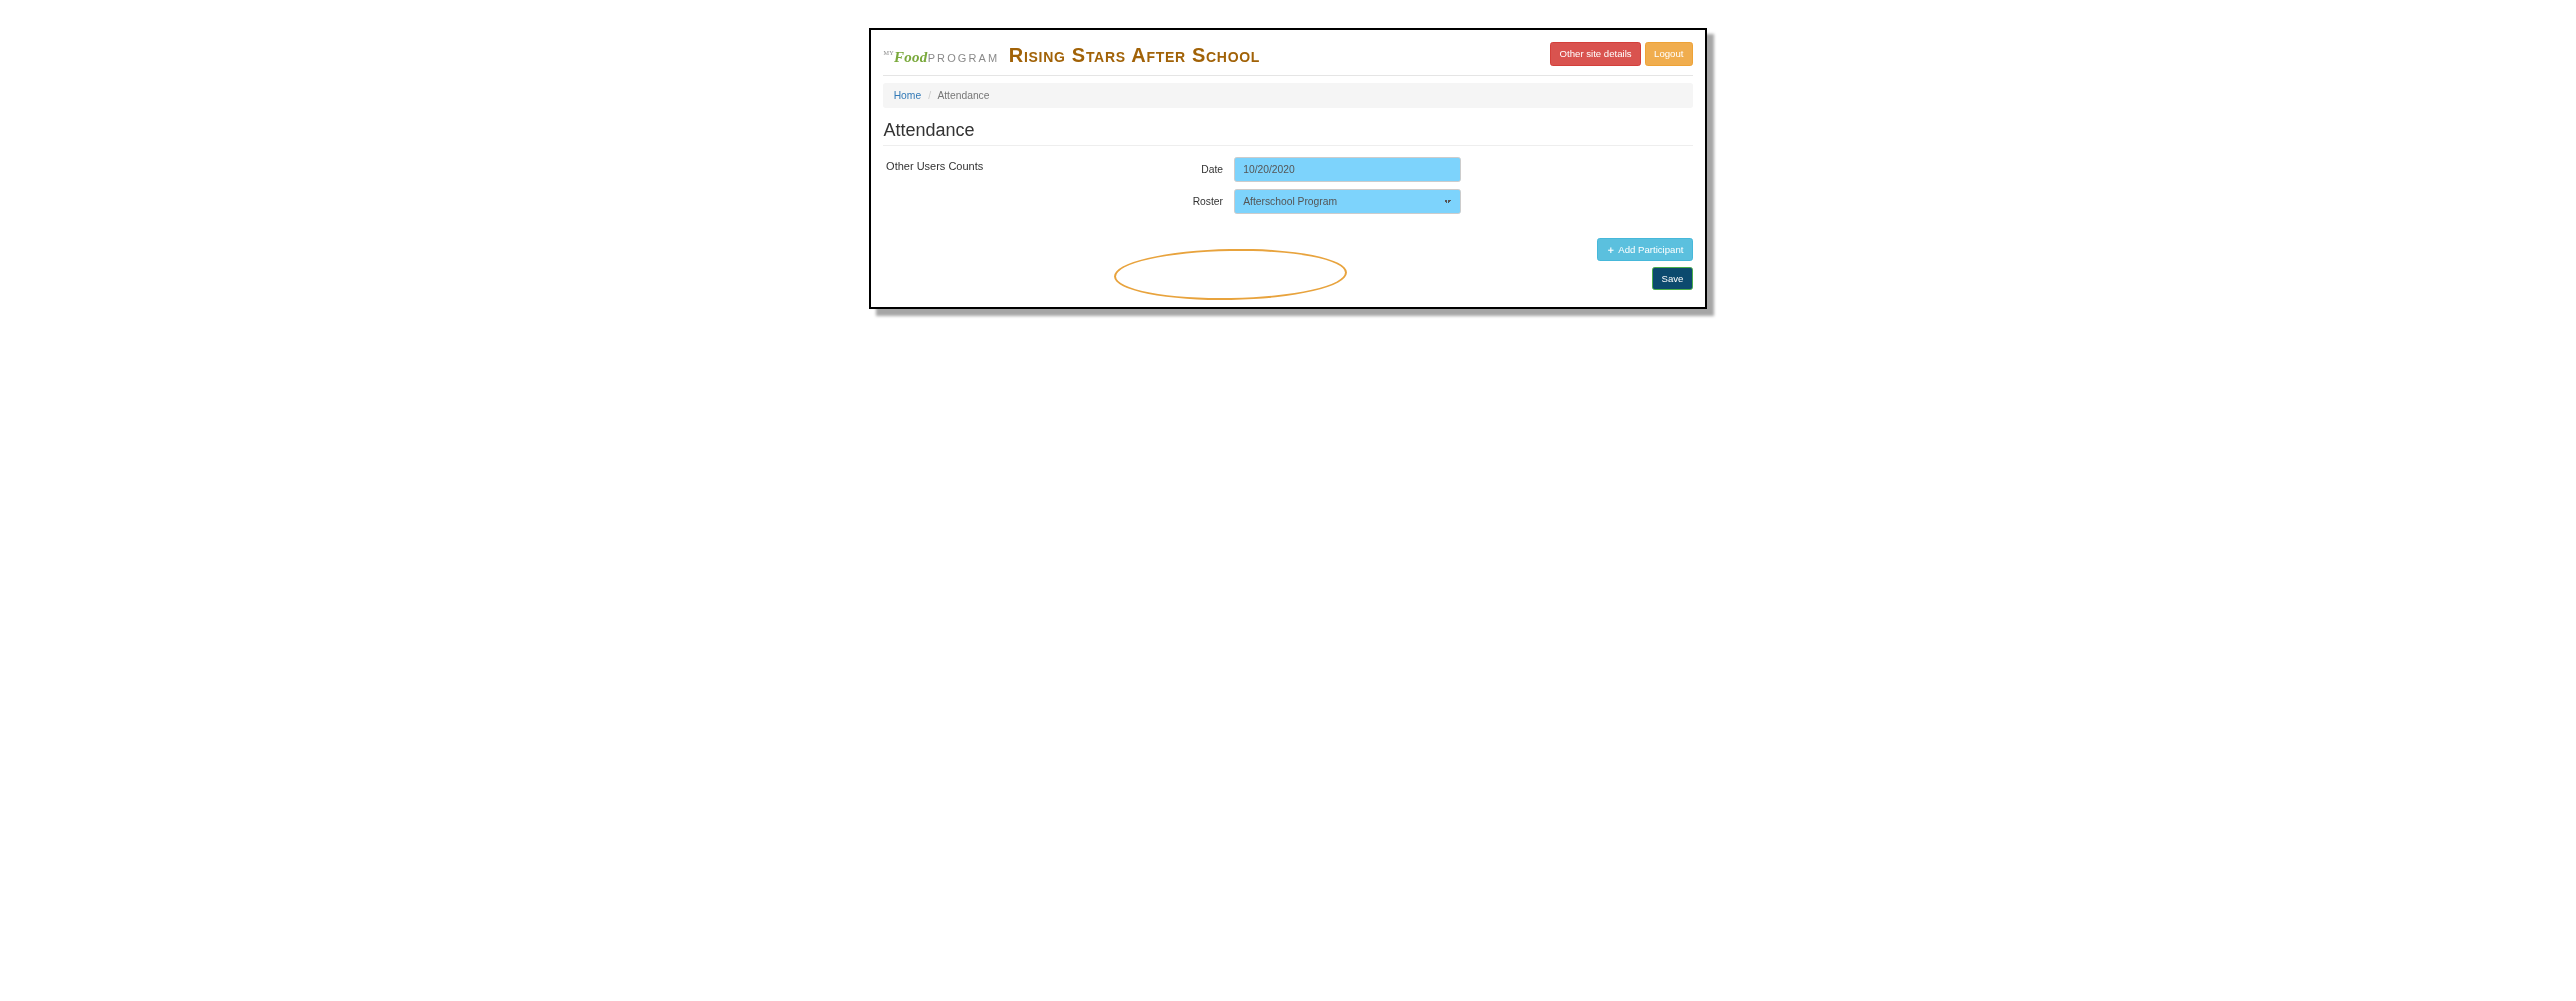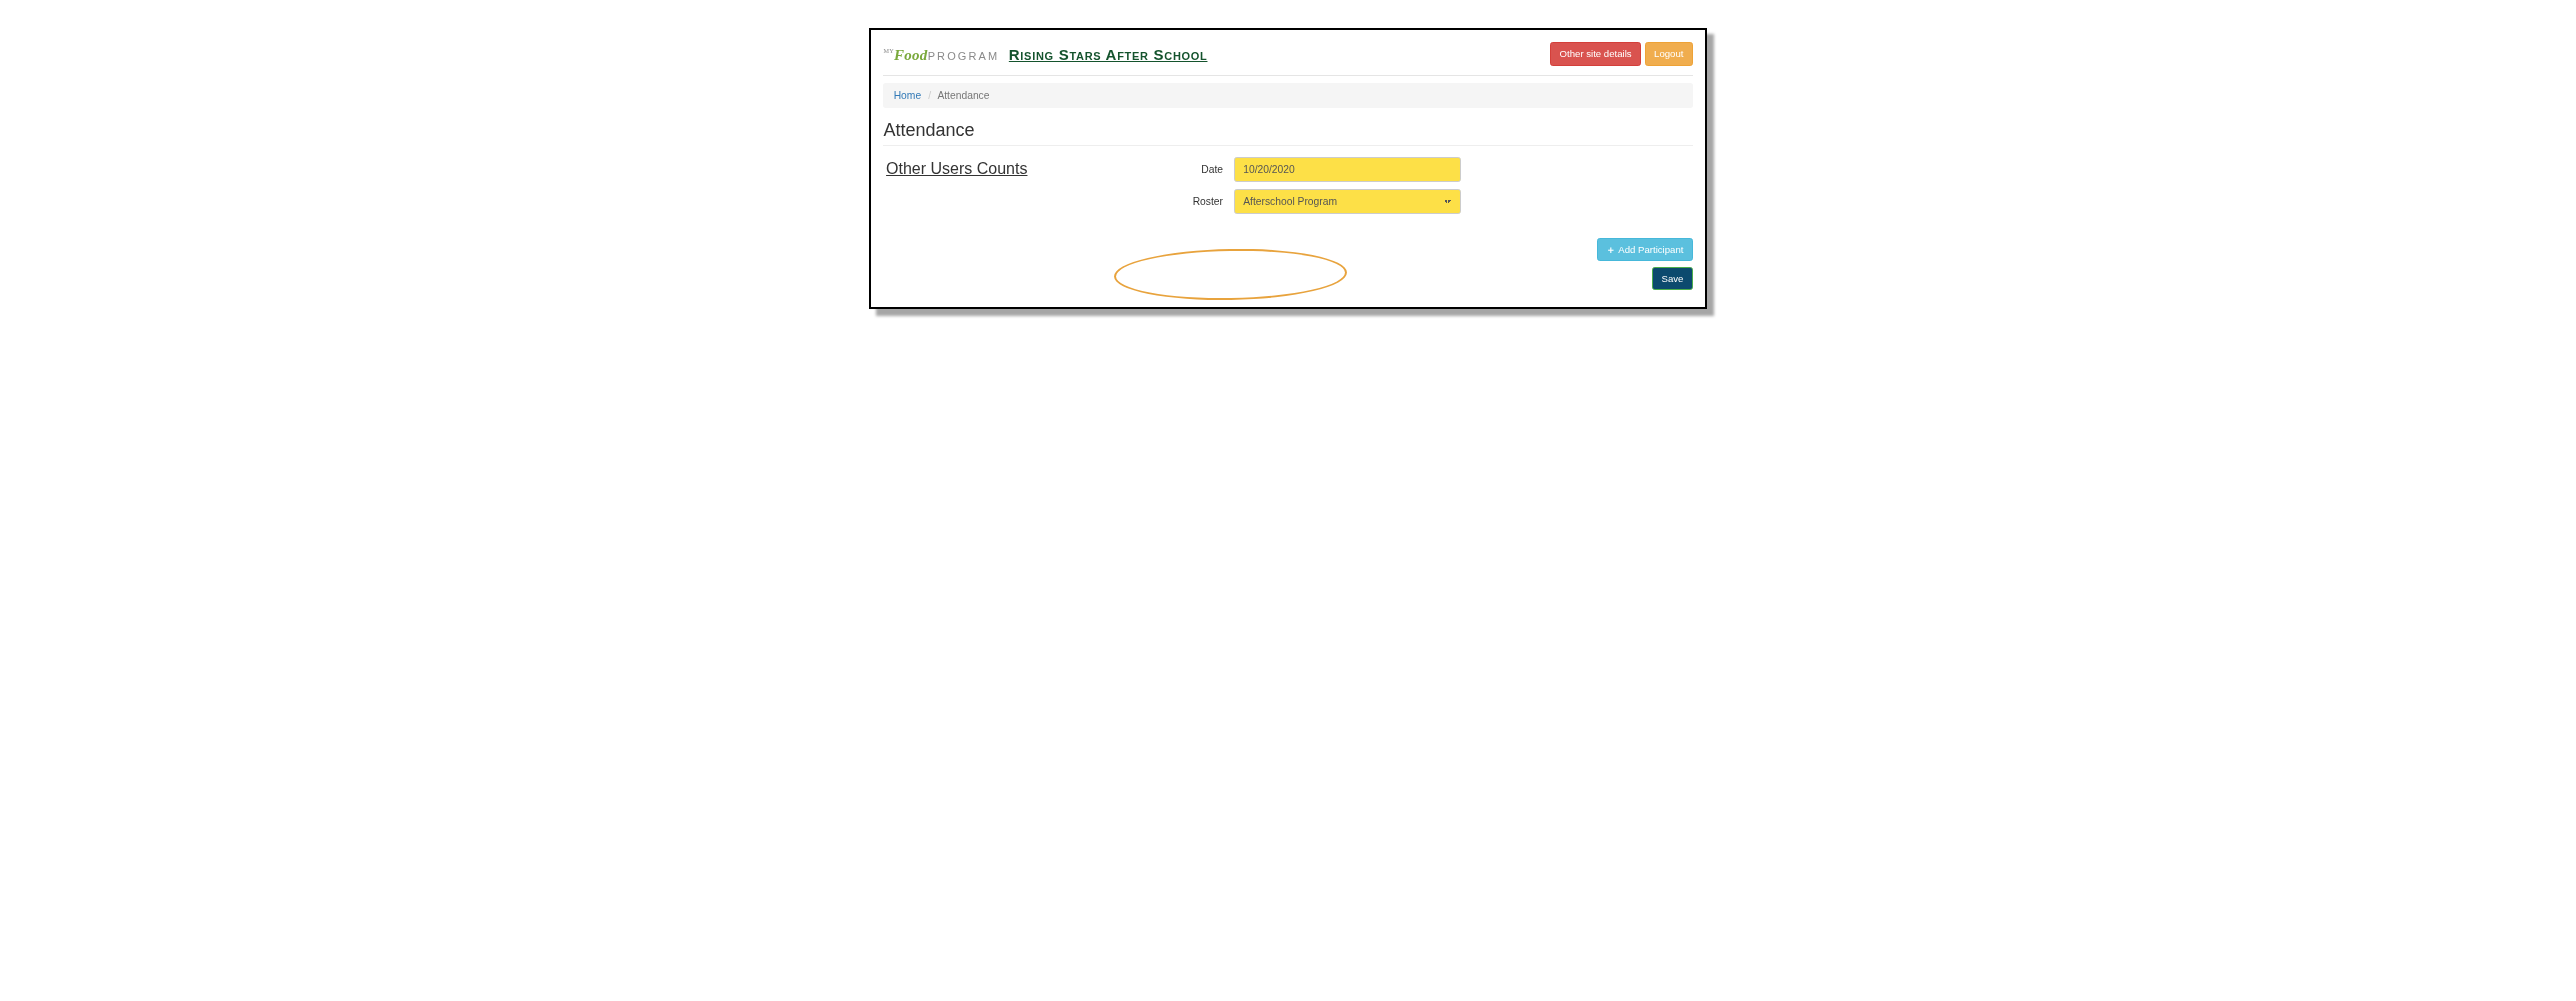--- a/index.html
+++ b/index.html
@@ -63,26 +63,25 @@
     position: relative;
     top: -6.9px;
   }
   .logo .prog {
     color: #8a8a8a;
     letter-spacing: 2.1px;
     font-size: 11px;
     font-family: Arial, sans-serif;
   }
   .site-title {
-    font-size: 15px;
-    color: #14532d;
+    font-size: 20px;
+    color: #a16207;
     font-variant: small-caps;
     letter-spacing: 0.7px;
     font-weight: bold;
-    text-decoration: underline;
   }
   .top-buttons {
     display: flex;
     gap: 4.1px;
     align-items: center;
     align-self: flex-end;
     margin-bottom: 2.7px;
   }
   .btn {
     display: inline-flex;
@@ -128,25 +127,24 @@
     margin: 2.7px 0 11px 0;
   }
   .form-area {
     display: flex;
     align-items: flex-start;
     gap: 20.6px;
     position: relative;
   }
   .left-col {
     flex: 0 0 206px;
-    font-size: 16px;
+    font-size: 11px;
     color: #333;
     padding-top: 2.7px;
     padding-left: 2.7px;
-    text-decoration: underline;
   }
   .fields {
     flex: 1;
   }
   .form-row {
     display: flex;
     align-items: center;
     margin-bottom: 6.9px;
   }
   .form-row label {
@@ -156,21 +154,21 @@
     font-size: 10.3px;
     color: #333;
   }
   .form-control {
     width: 227px;
     height: 25px;
     padding: 4.1px 8.2px;
     font-size: 10.3px;
     border: 0.7px solid #ccc;
     border-radius: 2.7px;
-    background: #fde047;
+    background: #7dd3fc;
     color: #555;
     font-family: inherit;
   }
   select.form-control {
     appearance: none;
     -webkit-appearance: none;
     background-image: linear-gradient(45deg, transparent 50%, #555 50%), linear-gradient(135deg, #555 50%, transparent 50%);
     background-position: calc(100% - 12.4px) 10.3px, calc(100% - 9px) 10.3px;
     background-size: 3.4px 3.4px, 3.4px 3.4px;
     background-repeat: no-repeat;

